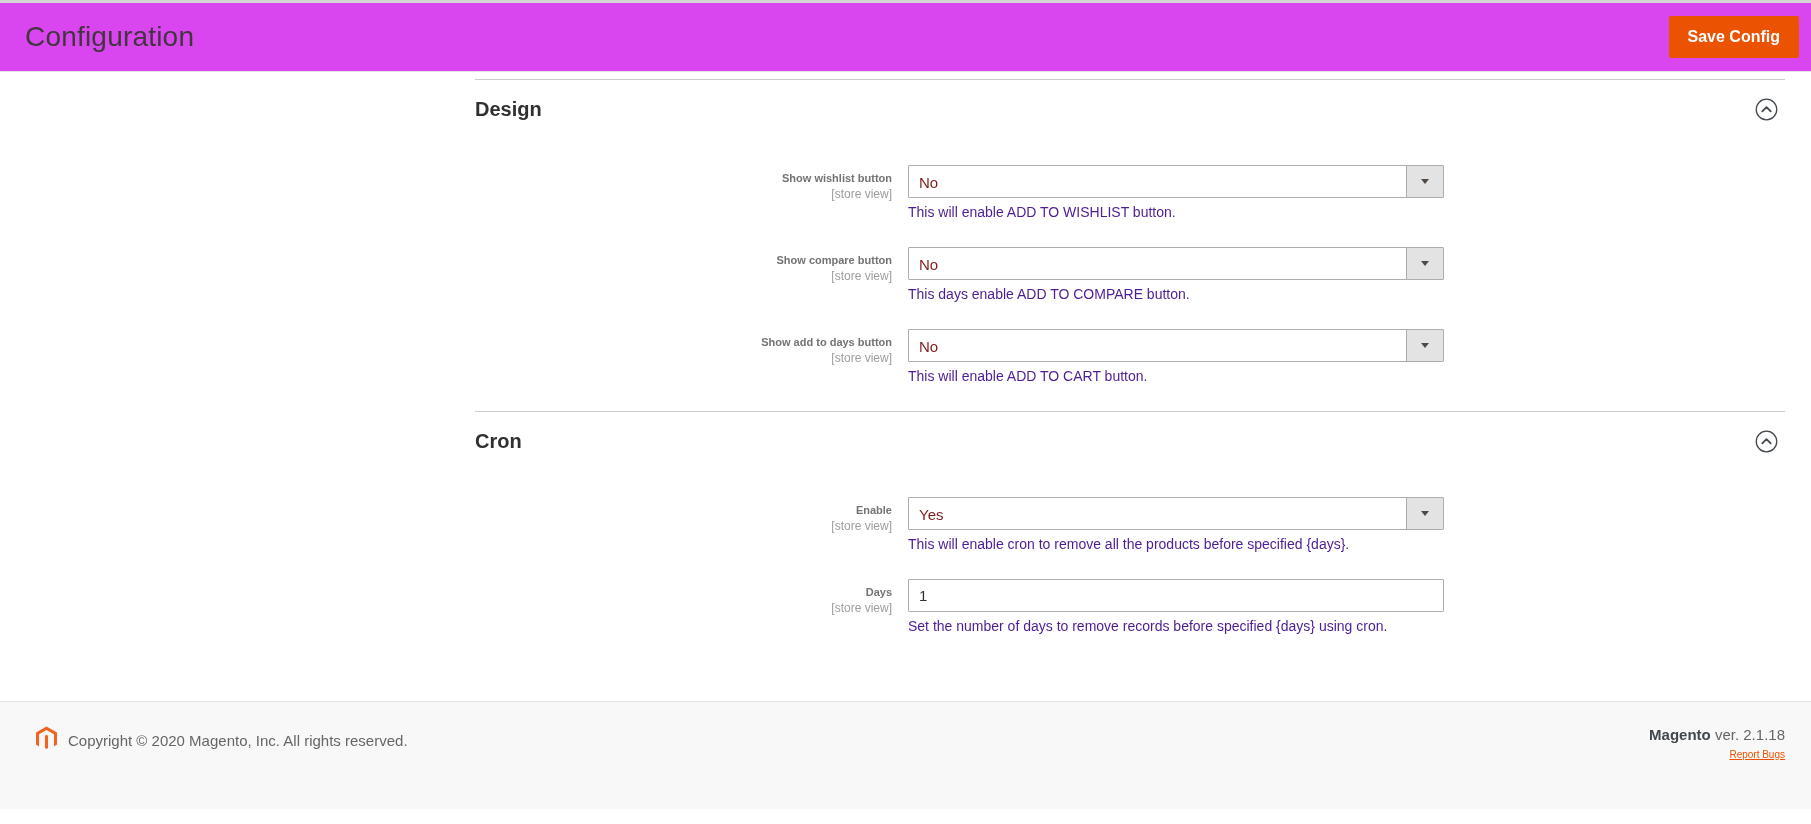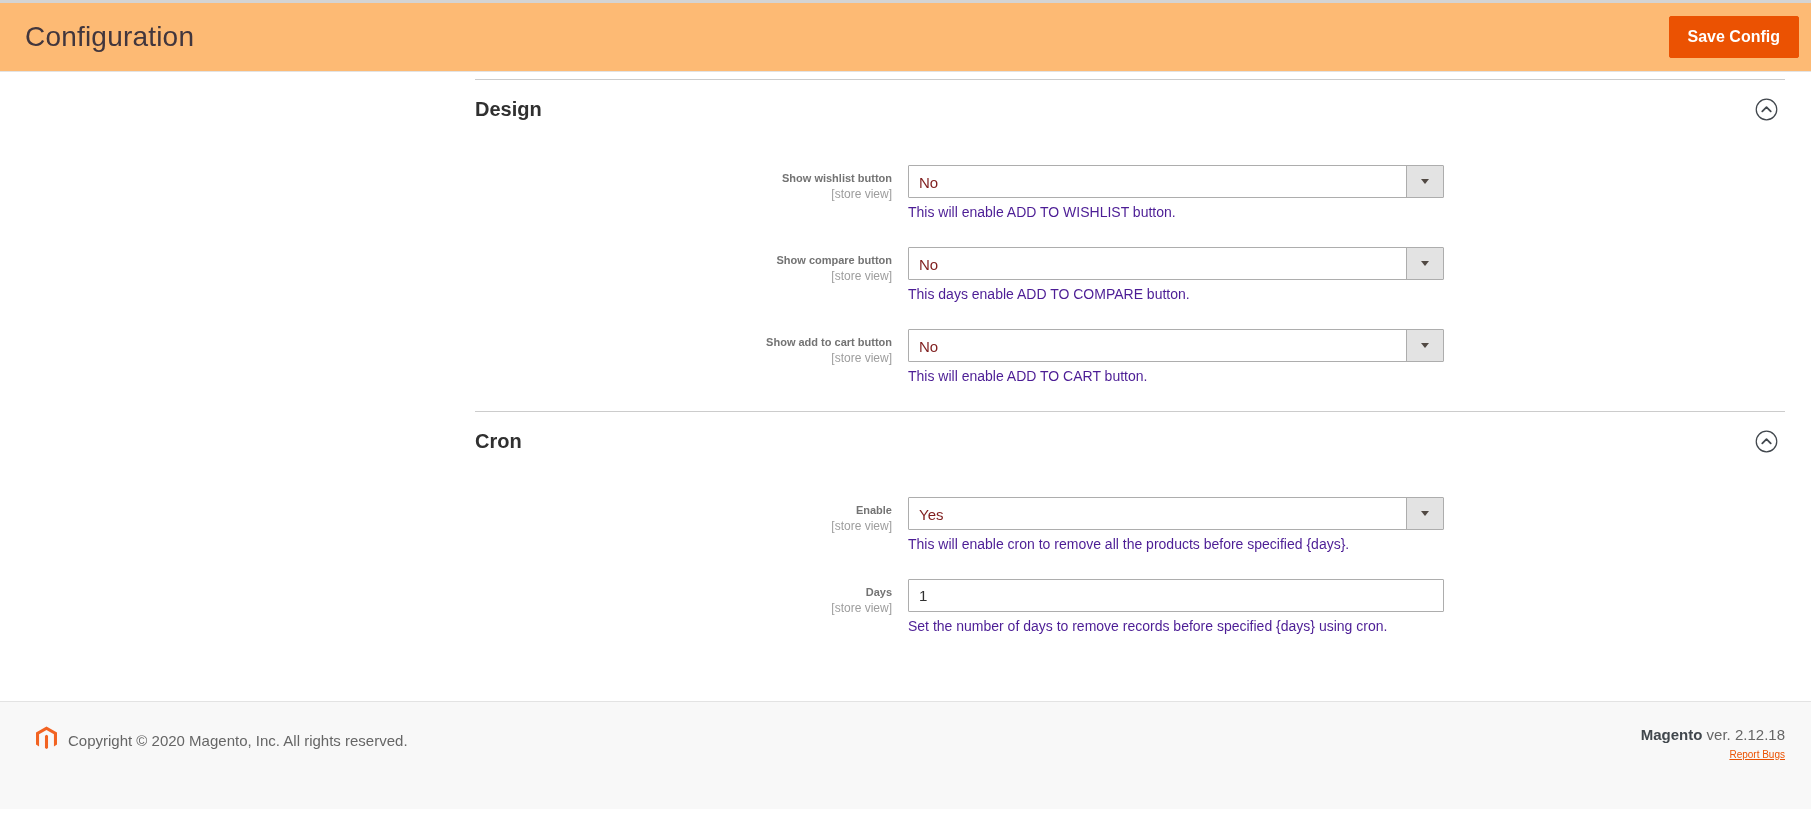--- a/index.html
+++ b/index.html
@@ -8,21 +8,21 @@
     width:1811px; height:824px; position:relative; overflow:hidden;
     background:#ffffff;
     font-family:"Liberation Sans", sans-serif;
     -webkit-font-smoothing:antialiased;
   }
   .top-strip { height:3px; background:#d4d4d4; }
 
   
   .page-header {
     display:flex; justify-content:space-between; align-items:center;
-    background:#fdba74; height:69px; padding:0 12px 0 25px;
+    background:#d946ef; height:69px; padding:0 12px 0 25px;
     border-bottom:1px solid #e3e3e3;
   }
   .page-title {
     margin:0; font-size:28px; font-weight:400; color:#41363d; letter-spacing:.2px;
   }
   .save-btn {
     background:#eb5202; border:1px solid #eb5202; border-radius:2px;
     color:#fff; font-family:inherit; font-size:16px; font-weight:700;
     padding:12px 18px; cursor:pointer; line-height:1;
   }
@@ -142,21 +142,21 @@
             <span class="fakeselect-arrowbox">
                 <span class="arrow-down"></span>
               </span>
           </div>
           <div class="field-note">This days enable ADD TO COMPARE button.</div>
         </div>
       </div>
 
       <div class="field-row">
         <div class="field-label">
-          <span class="label-text">Show add to cart button</span>
+          <span class="label-text">Show add to days button</span>
           <span class="label-scope">[store view]</span>
         </div>
         <div class="field-control">
           <div class="fakeselect">
             <span class="fakeselect-value">No</span>
             <span class="fakeselect-arrowbox">
                 <span class="arrow-down"></span>
               </span>
           </div>
           <div class="field-note">This will enable ADD TO CART button.</div>
@@ -219,17 +219,17 @@
       <svg width="21" height="25" viewBox="0 0 24 27.6">
         <path fill="#f26322" d="M12 0 L24 6.93 L24 20.79 L20.5 22.8 L20.5 8.95 L12 4.05 L3.5 8.95 L3.5 22.8 L0 20.79 L0 6.93 Z"></path>
         <path fill="#f26322" d="M10.25 24.78 L10.25 10.6 L12 9.58 L13.75 10.6 L13.75 24.78 L12 25.8 Z"></path>
       </svg>
     </span>
     <span class="copyright">Copyright © 2020 Magento, Inc. All rights reserved.</span>
   </div>
   <div class="footer-right">
     <div class="version-line">
       <span class="version-brand">Magento</span>
-      <span>ver. 2.12.18</span>
+      <span>ver. 2.1.18</span>
     </div>
     <a class="report-bugs">Report Bugs</a>
   </div>
 </footer>
 
 </body></html>

